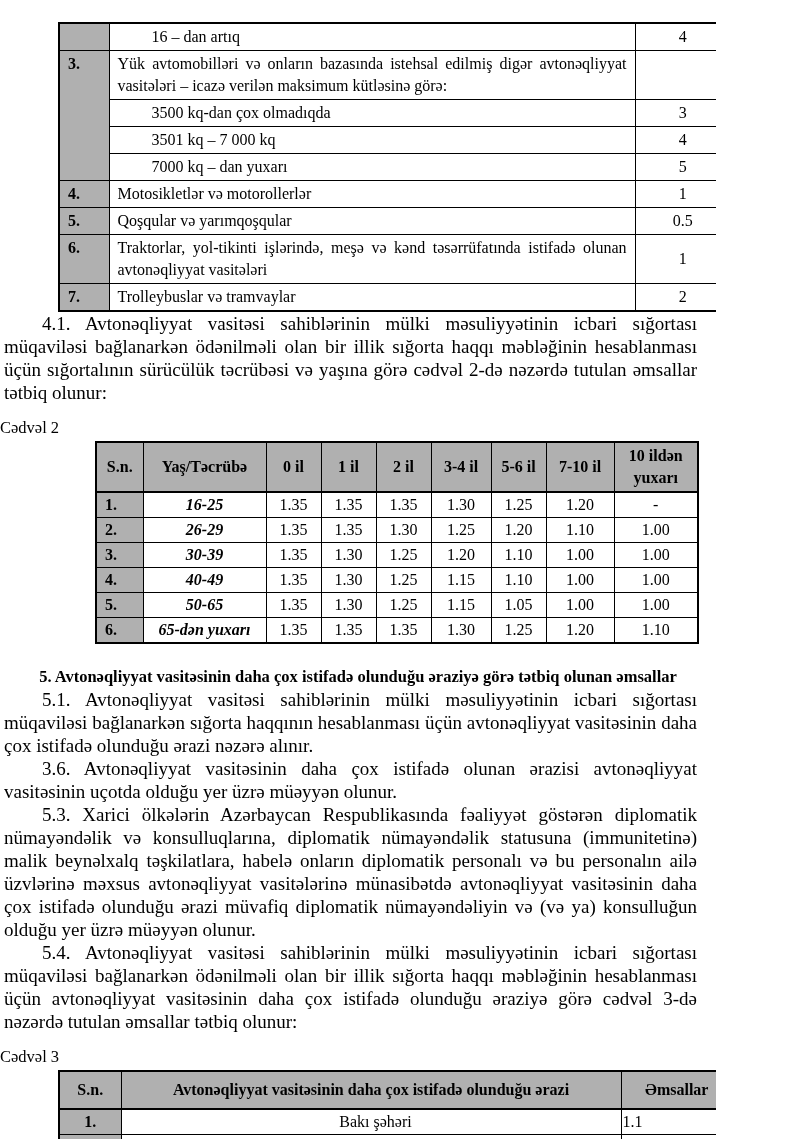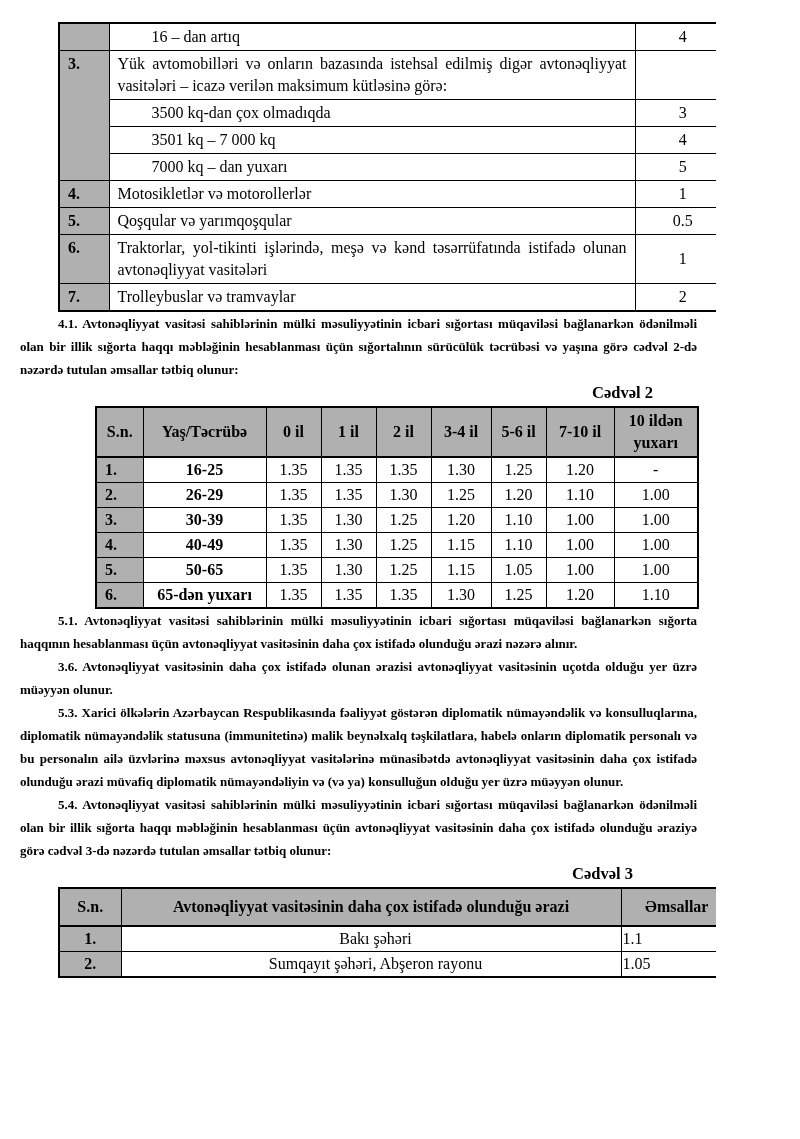--- a/index.html
+++ b/index.html
@@ -17,33 +17,33 @@
   .tbl1 .desc { padding:2px 8px; vertical-align:middle; }
   .tbl1 .justcell { text-align:justify; }
   .tbl1 .sub { padding-left:42px; }
   .tbl1 .val { text-align:center; vertical-align:middle; padding:1px 2px; }
   
   .tbl2 { margin:2px 0 0 95px; width:602px; }
   .tbl2 th { font-weight:bold; text-align:center; vertical-align:middle; padding:2px 2px; }
   .tbl2 .hdr th { border-bottom:2px solid #000; }
   .tbl2 td { text-align:center; vertical-align:middle; padding:1px 2px; height:22px; }
   .tbl2 td.sn { text-align:left; padding-left:8px; font-weight:bold; }
-  .tbl2 td.age { font-weight:bold; }
+  .tbl2 td.age { font-weight:bold;font-style:italic; }
   
   .tbl3 { margin:2px 0 0 58px; width:674px; }
   .tbl3 th { font-weight:bold; text-align:center; vertical-align:middle; padding:4px 4px; border-bottom:2px solid #000; }
   .tbl3 td { vertical-align:middle; height:23px; }
   .tbl3 td.sn { text-align:center; font-weight:bold; }
   .tbl3 td.area { text-align:center; padding-left:10px; }
   .tbl3 td.val { text-align:left; }
   
   .heading { text-align:center; font-weight:bold; font-size:16.5px; line-height:23px; margin:13px 20px 0 20px; }
-  .para { margin:0 19px 0 20px; text-align:justify; text-indent:38px; font-size:13px; line-height:23px;font-weight:bold; }
+  .para { margin:0 19px 0 4px; text-align:justify; text-indent:38px; font-size:19px; line-height:23px; }
   .mt { margin-top:21px; }
-  .caption { text-align:right; font-weight:bold; font-size:16.5px; line-height:23px; }
+  .caption { text-align:left; font-weight:normal; font-size:16.5px; line-height:23px;margin-top:12px; }
   .cap2 { margin-right:63px; }
   .cap3 { margin-right:83px; }
 </style>
 </head>
 <body>
 
 <div class="page">
 
   <table class="tbl tbl1">
     <colgroup>
@@ -187,20 +187,21 @@
       <td>1.35</td>
       <td>1.30</td>
       <td>1.25</td>
       <td>1.20</td>
       <td>1.10</td>
     </tr>
   </tbody>
     </table>
 
 
+  <div class="heading" style="margin-top:21px">5. Avtonəqliyyat vasitəsinin daha çox istifadə olunduğu əraziyə görə tətbiq olunan əmsallar</div>
   <div class="para">5.1. Avtonəqliyyat vasitəsi sahiblərinin mülki məsuliyyətinin icbari sığortası müqaviləsi bağlanarkən sığorta haqqının hesablanması üçün avtonəqliyyat vasitəsinin daha çox istifadə olunduğu ərazi nəzərə alınır.</div>
   <div class="para">3.6. Avtonəqliyyat vasitəsinin daha çox istifadə olunan ərazisi avtonəqliyyat vasitəsinin uçotda olduğu yer üzrə müəyyən olunur.</div>
   <div class="para">5.3. Xarici ölkələrin Azərbaycan Respublikasında fəaliyyət göstərən diplomatik nümayəndəlik və konsulluqlarına, diplomatik nümayəndəlik statusuna (immunitetinə) malik beynəlxalq təşkilatlara, habelə onların diplomatik personalı və bu personalın ailə üzvlərinə məxsus avtonəqliyyat vasitələrinə münasibətdə avtonəqliyyat vasitəsinin daha çox istifadə olunduğu ərazi müvafiq diplomatik nümayəndəliyin və (və ya) konsulluğun olduğu yer üzrə müəyyən olunur.</div>
   <div class="para">5.4. Avtonəqliyyat vasitəsi sahiblərinin mülki məsuliyyətinin icbari sığortası müqaviləsi bağlanarkən ödənilməli olan bir illik sığorta haqqı məbləğinin hesablanması üçün avtonəqliyyat vasitəsinin daha çox istifadə olunduğu əraziyə görə cədvəl 3-də nəzərdə tutulan əmsallar tətbiq olunur:</div>
   <div class="caption cap3">Cədvəl 3</div>
 
   <table class="tbl tbl3">
     <colgroup>
         <col style="width:62px">
         <col style="width:500px">

